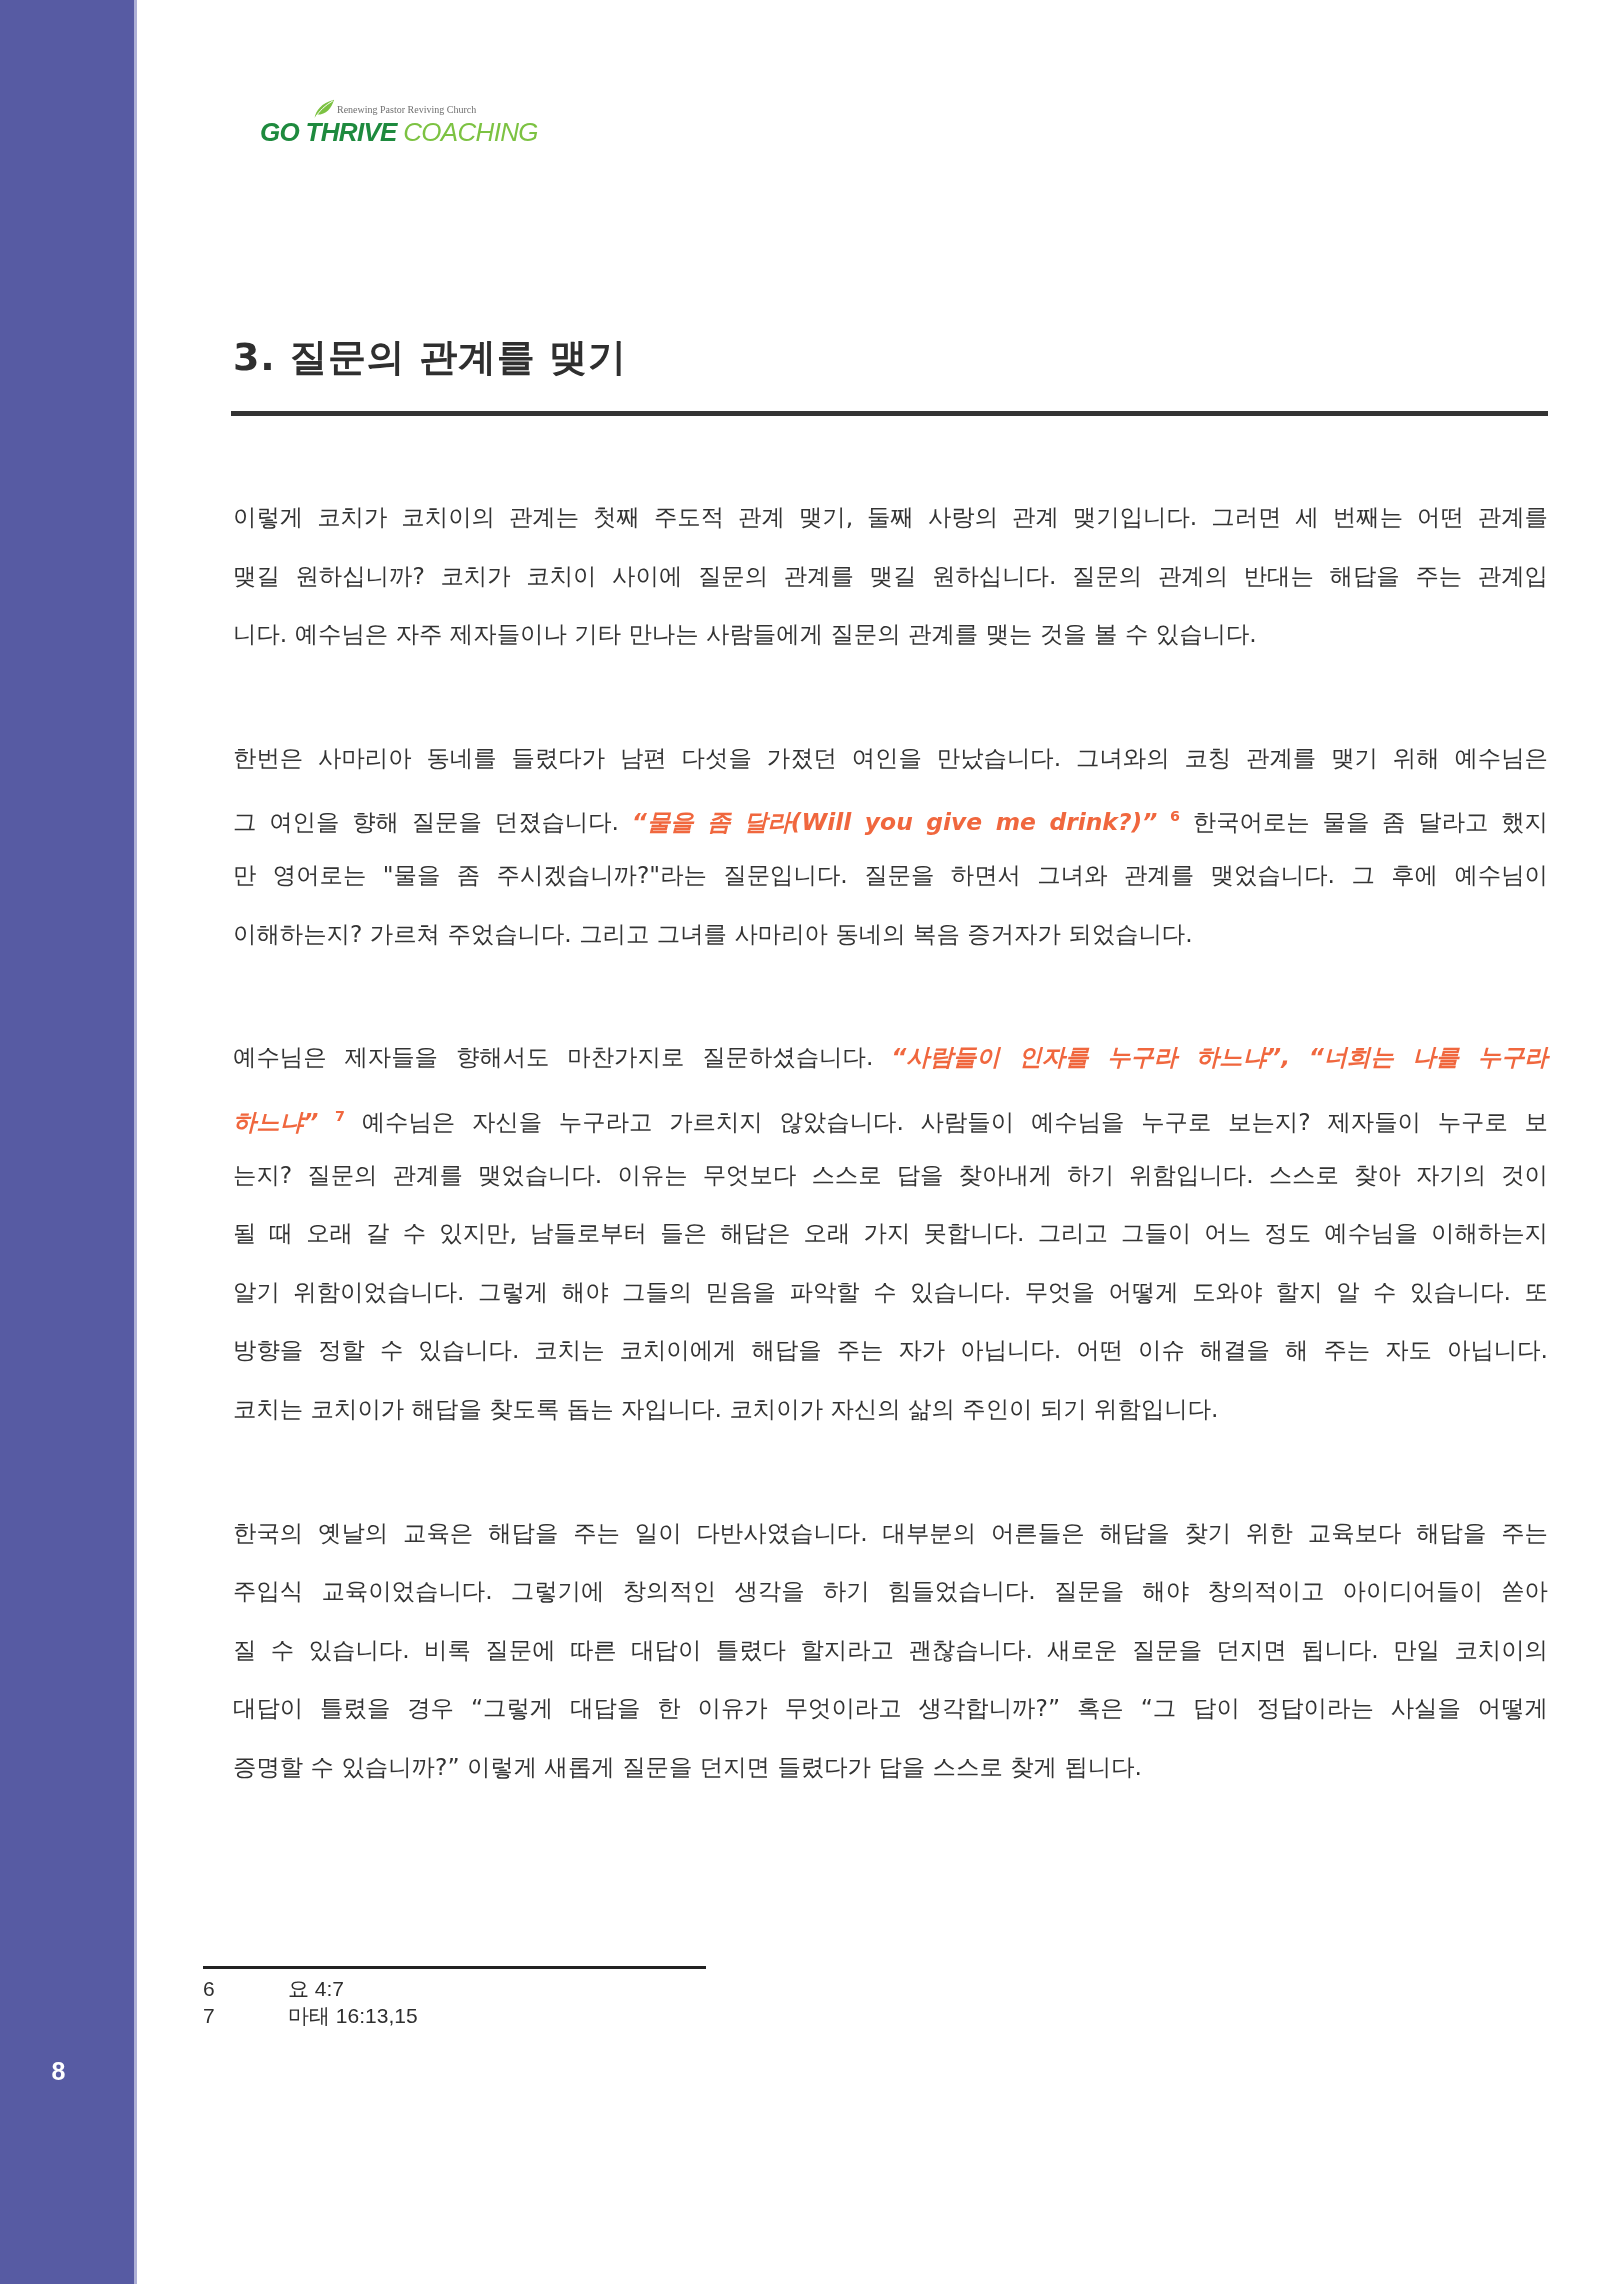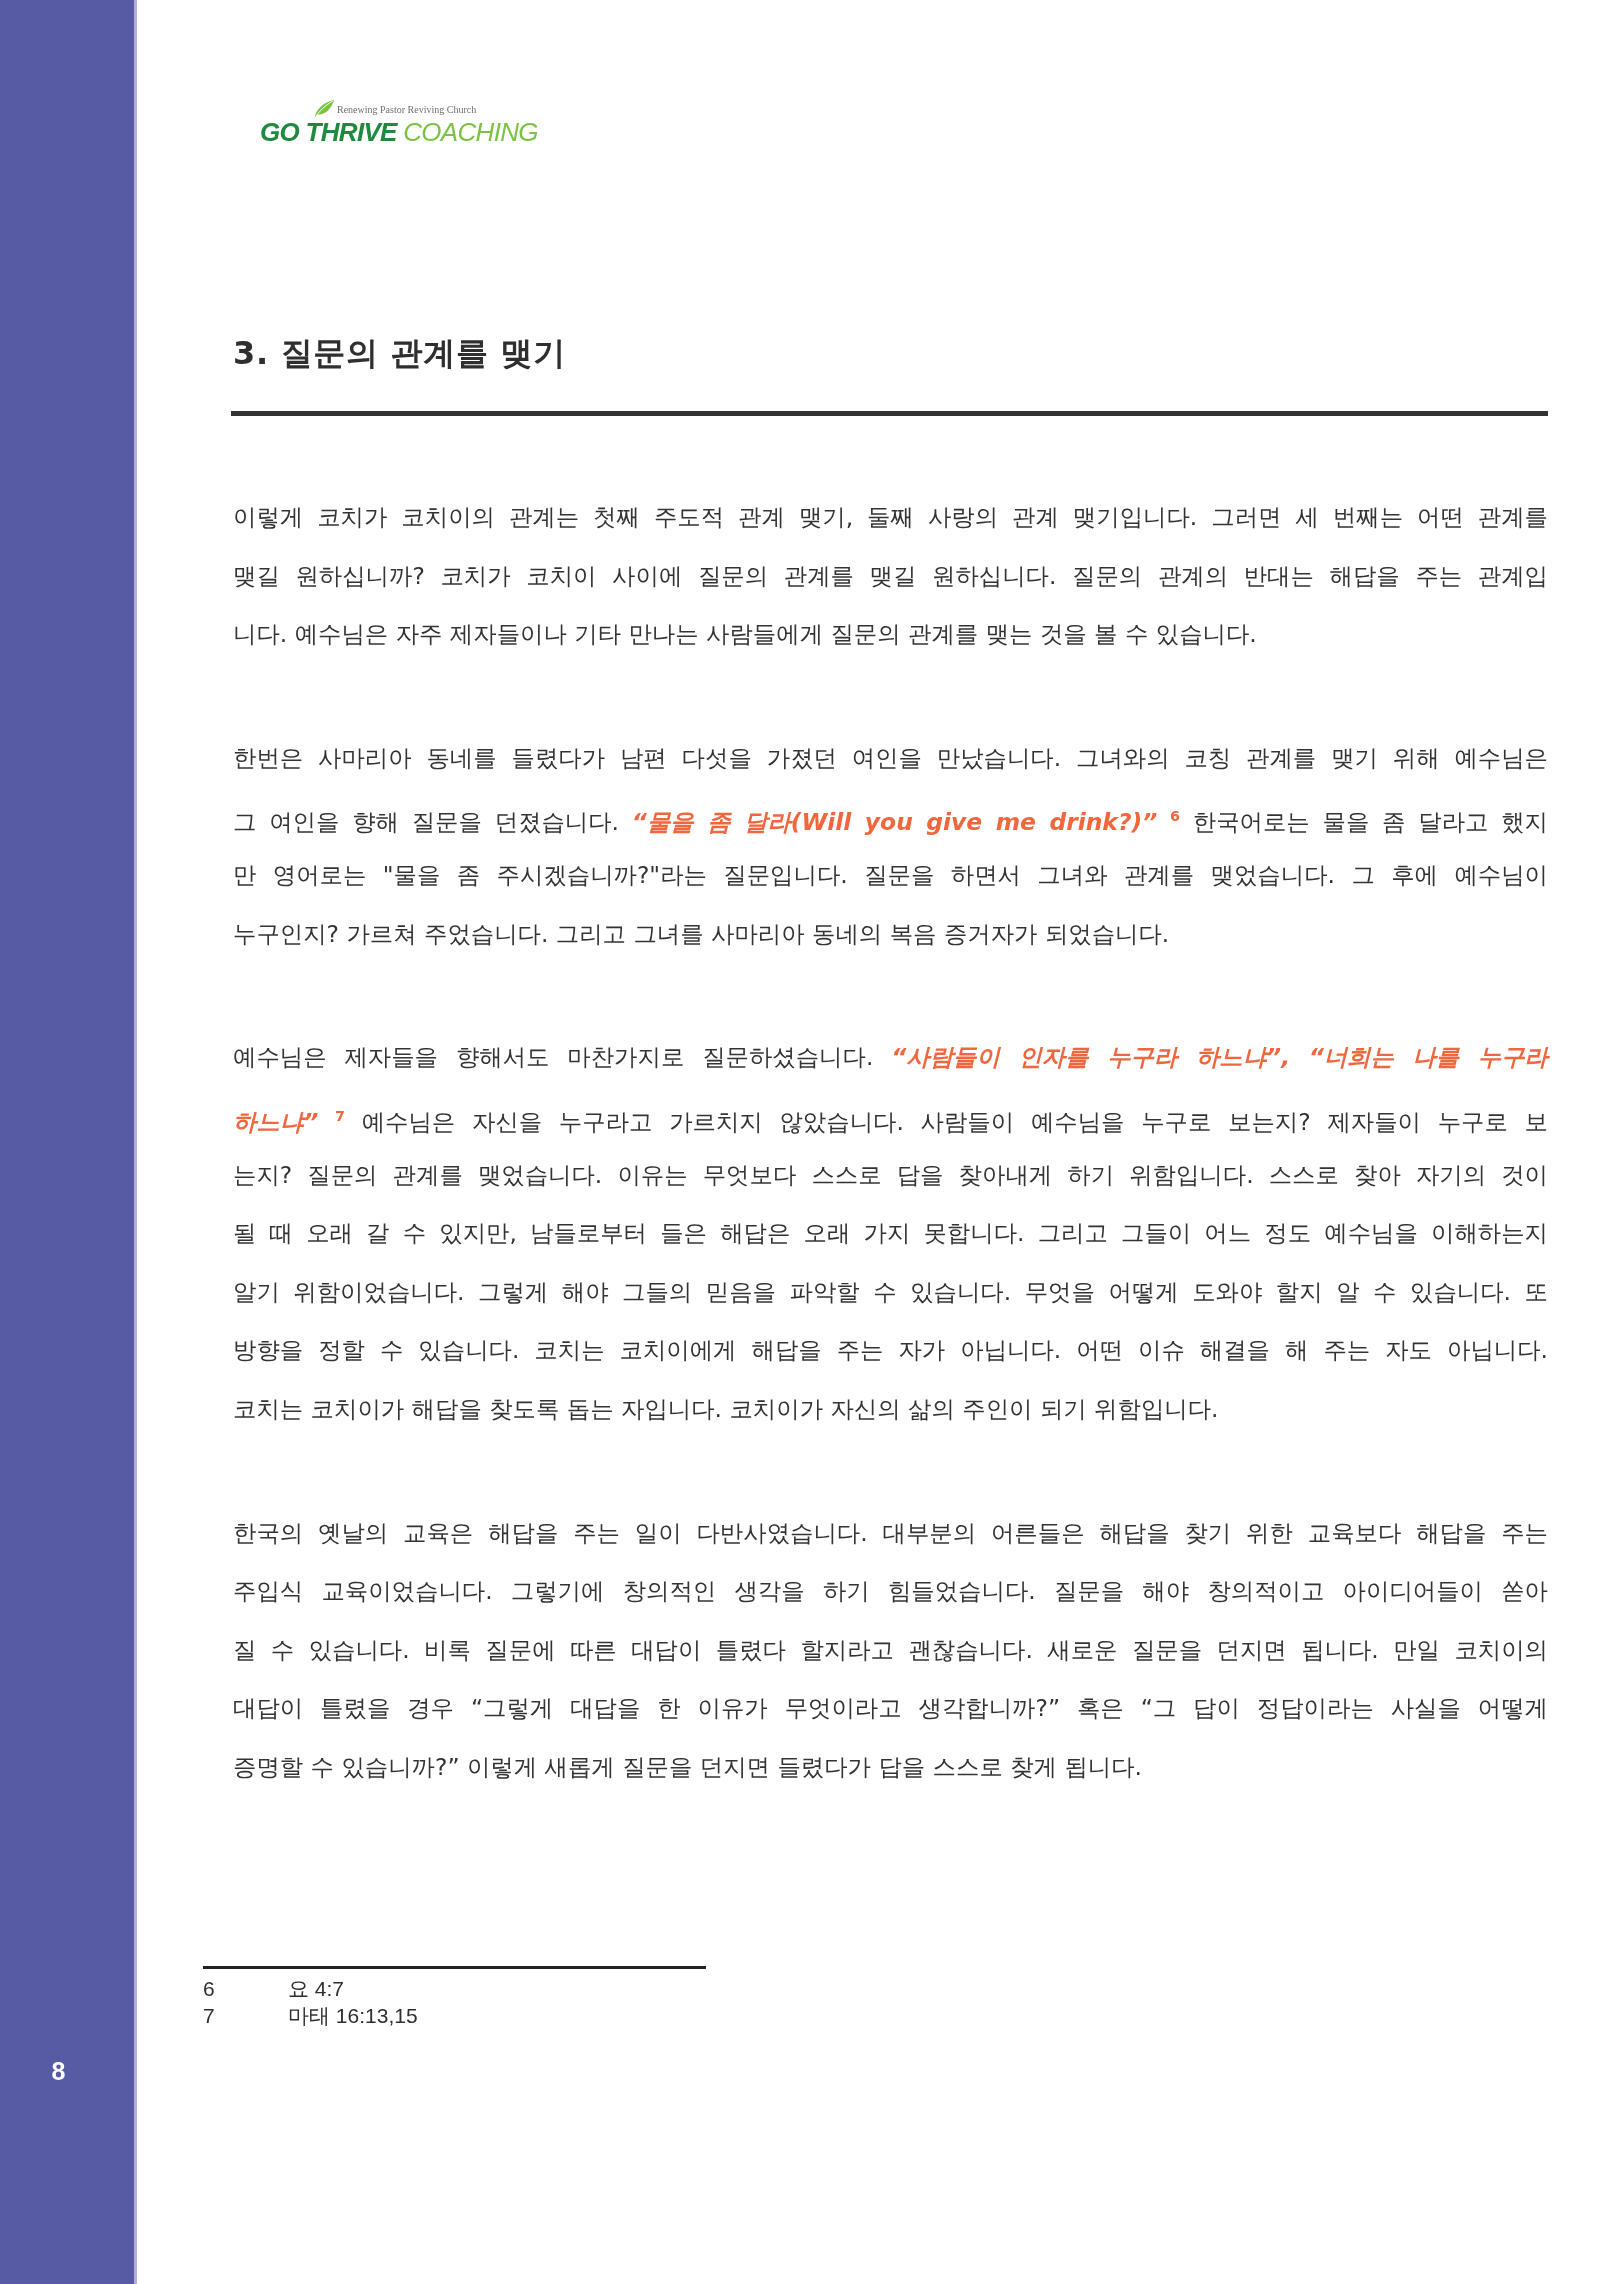--- a/index.html
+++ b/index.html
@@ -33,21 +33,21 @@
       position: absolute; left: 0; top: 18px; white-space: nowrap;
       font-family: "Liberation Sans", sans-serif; font-size: 26px; font-style: italic;
       letter-spacing: -0.7px;
     }
     .logo-go { color: #1E8A3E; font-weight: bold; margin-left: 48px; }
     .logo-coaching { color: #7CC242; font-weight: normal; text-align: center; }
 
     
     .title {
       position: absolute; left: 233px; top: 332px; margin: 0;
-      font-size: 32px; font-weight: bold; color: #2f2f2f; white-space: nowrap;
+      font-size: 38px; font-weight: bold; color: #2f2f2f; white-space: nowrap;
       letter-spacing: 0.7px;
     }
     .title-rule {
       position: absolute; left: 231px; top: 411px; width: 1317px; height: 4.6px;
       background: #333333;
     }
 
     
     .line {
       position: absolute; left: 233px; width: 1315px; white-space: nowrap;
@@ -95,21 +95,21 @@
 <div>
   <div class="line" style="top:502px">이렇게 코치가 코치이의 관계는 첫째 주도적 관계 맺기, 둘째 사랑의 관계 맺기입니다. 그러면 세 번째는 어떤 관계를</div>
   <div class="line" style="top:561px">맺길 원하십니까? 코치가 코치이 사이에 질문의 관계를 맺길 원하십니다. 질문의 관계의 반대는 해답을 주는 관계입</div>
   <div class="line last" style="top:619px">니다. 예수님은 자주 제자들이나 기타 만나는 사람들에게 질문의 관계를 맺는 것을 볼 수 있습니다.</div>
 </div>
 
 <div>
   <div class="line" style="top:743px">한번은 사마리아 동네를 들렸다가 남편 다섯을 가졌던 여인을 만났습니다. 그녀와의 코칭 관계를 맺기 위해 예수님은</div>
   <div class="line" style="top:801px"><span>그 여인을 향해 질문을 던졌습니다. </span><span class="hl">“물을 좀 달라(Will you give me drink?)”</span> <sup class="sup">6</sup><span> 한국어로는 물을 좀 달라고 했지</span></div>
   <div class="line" style="top:860px">만 영어로는 "물을 좀 주시겠습니까?"라는 질문입니다. 질문을 하면서 그녀와 관계를 맺었습니다. 그 후에 예수님이</div>
-  <div class="line last" style="top:919px">누구인지? 가르쳐 주었습니다. 그리고 그녀를 사마리아 동네의 복음 증거자가 되었습니다.</div>
+  <div class="line last" style="top:919px">이해하는지? 가르쳐 주었습니다. 그리고 그녀를 사마리아 동네의 복음 증거자가 되었습니다.</div>
 </div>
 
 <div>
   <div class="line" style="top:1042px"><span>예수님은 제자들을 향해서도 마찬가지로 질문하셨습니다. </span><span class="hl">“사람들이 인자를 누구라 하느냐”, “너희는 나를 누구라</span></div>
   <div class="line" style="top:1101px"><span class="hl">하느냐”</span> <sup class="sup">7</sup><span> 예수님은 자신을 누구라고 가르치지 않았습니다. 사람들이 예수님을 누구로 보는지? 제자들이 누구로 보</span></div>
   <div class="line" style="top:1160px">는지? 질문의 관계를 맺었습니다. 이유는 무엇보다 스스로 답을 찾아내게 하기 위함입니다. 스스로 찾아 자기의 것이</div>
   <div class="line" style="top:1218px">될 때 오래 갈 수 있지만, 남들로부터 들은 해답은 오래 가지 못합니다. 그리고 그들이 어느 정도 예수님을 이해하는지</div>
   <div class="line" style="top:1277px">알기 위함이었습니다. 그렇게 해야 그들의 믿음을 파악할 수 있습니다. 무엇을 어떻게 도와야 할지 알 수 있습니다. 또</div>
   <div class="line" style="top:1335px">방향을 정할 수 있습니다. 코치는 코치이에게 해답을 주는 자가 아닙니다. 어떤 이슈 해결을 해 주는 자도 아닙니다.</div>
   <div class="line last" style="top:1394px">코치는 코치이가 해답을 찾도록 돕는 자입니다. 코치이가 자신의 삶의 주인이 되기 위함입니다.</div>

